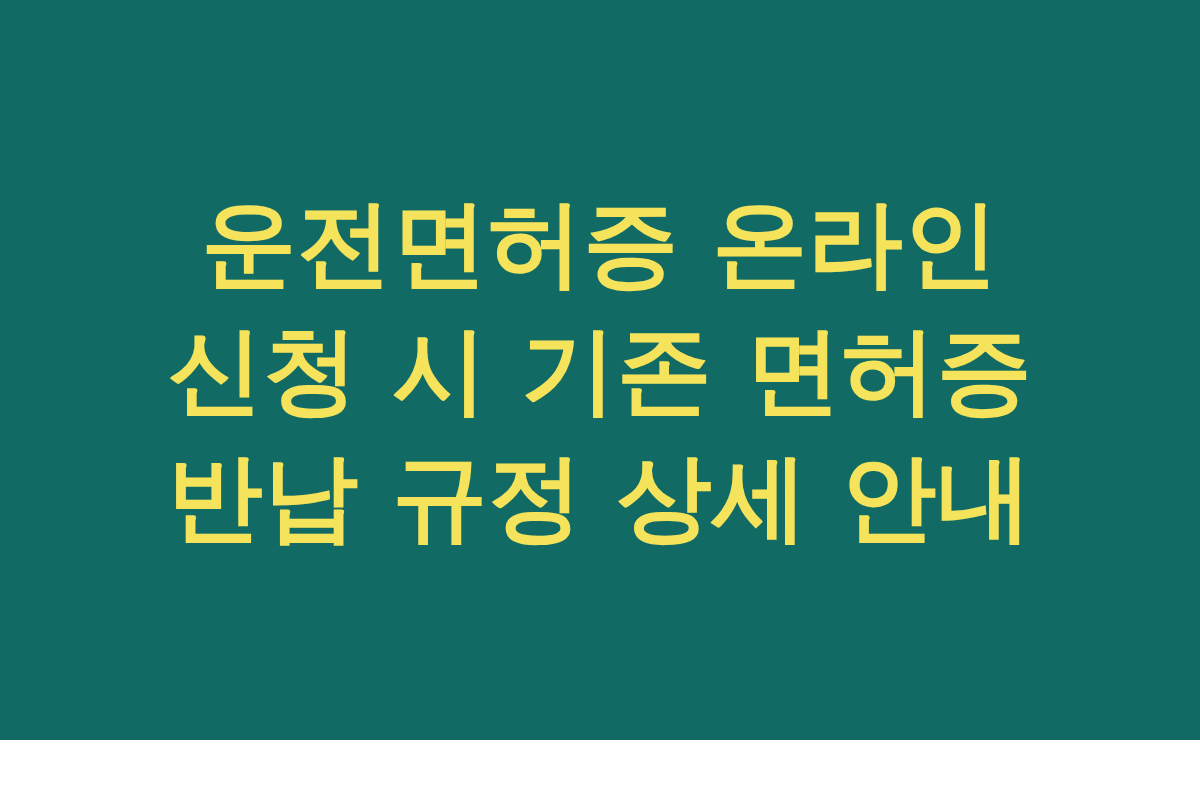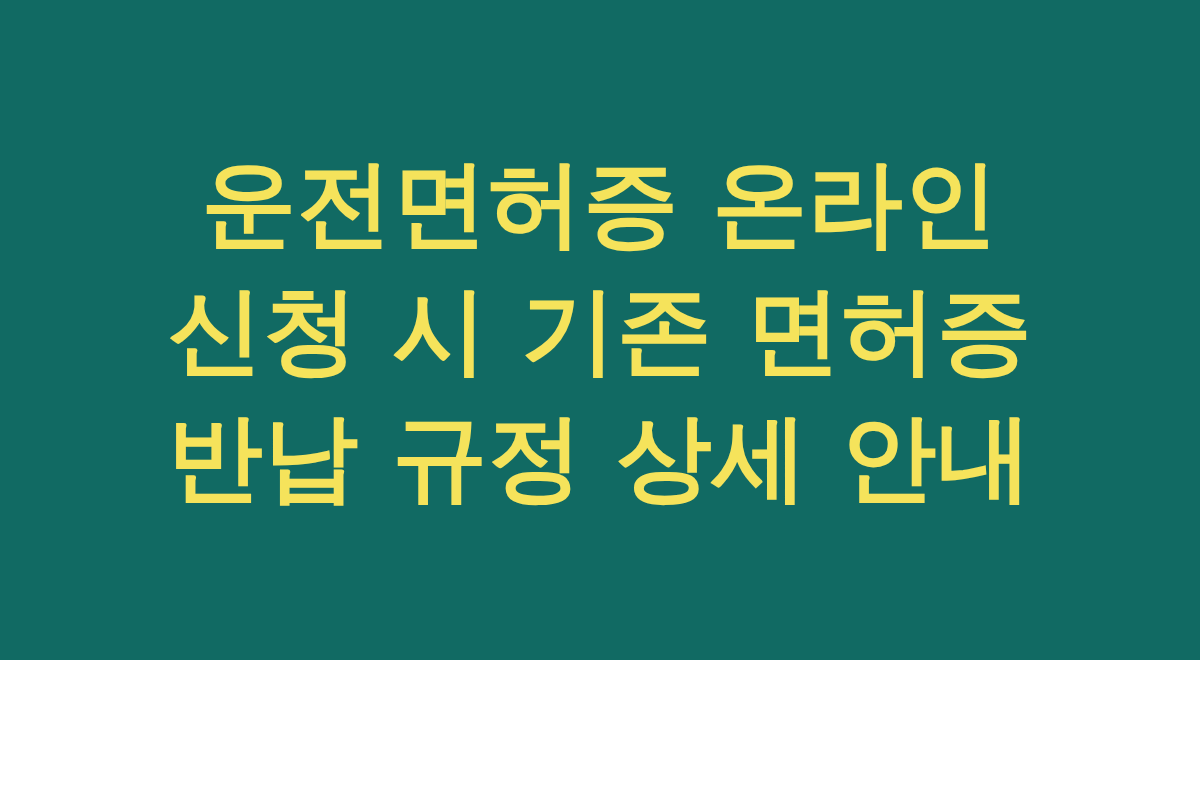--- a/index.html
+++ b/index.html
@@ -10,21 +10,21 @@
   body {
     width: 1200px;
     height: 800px;
     overflow: hidden;
     font-family: "DejaVu Sans", "Liberation Sans", sans-serif;
   }
 
   #banner {
     position: relative;
     width: 1200px;
-    height: 660px;
+    height: 740px;
     box-sizing: border-box;
     display: flex;
     align-items: center;
     justify-content: center;
     background-color: #116a63;
   }
 
   #headline-block {
     width: 1000px;
     display: block;

